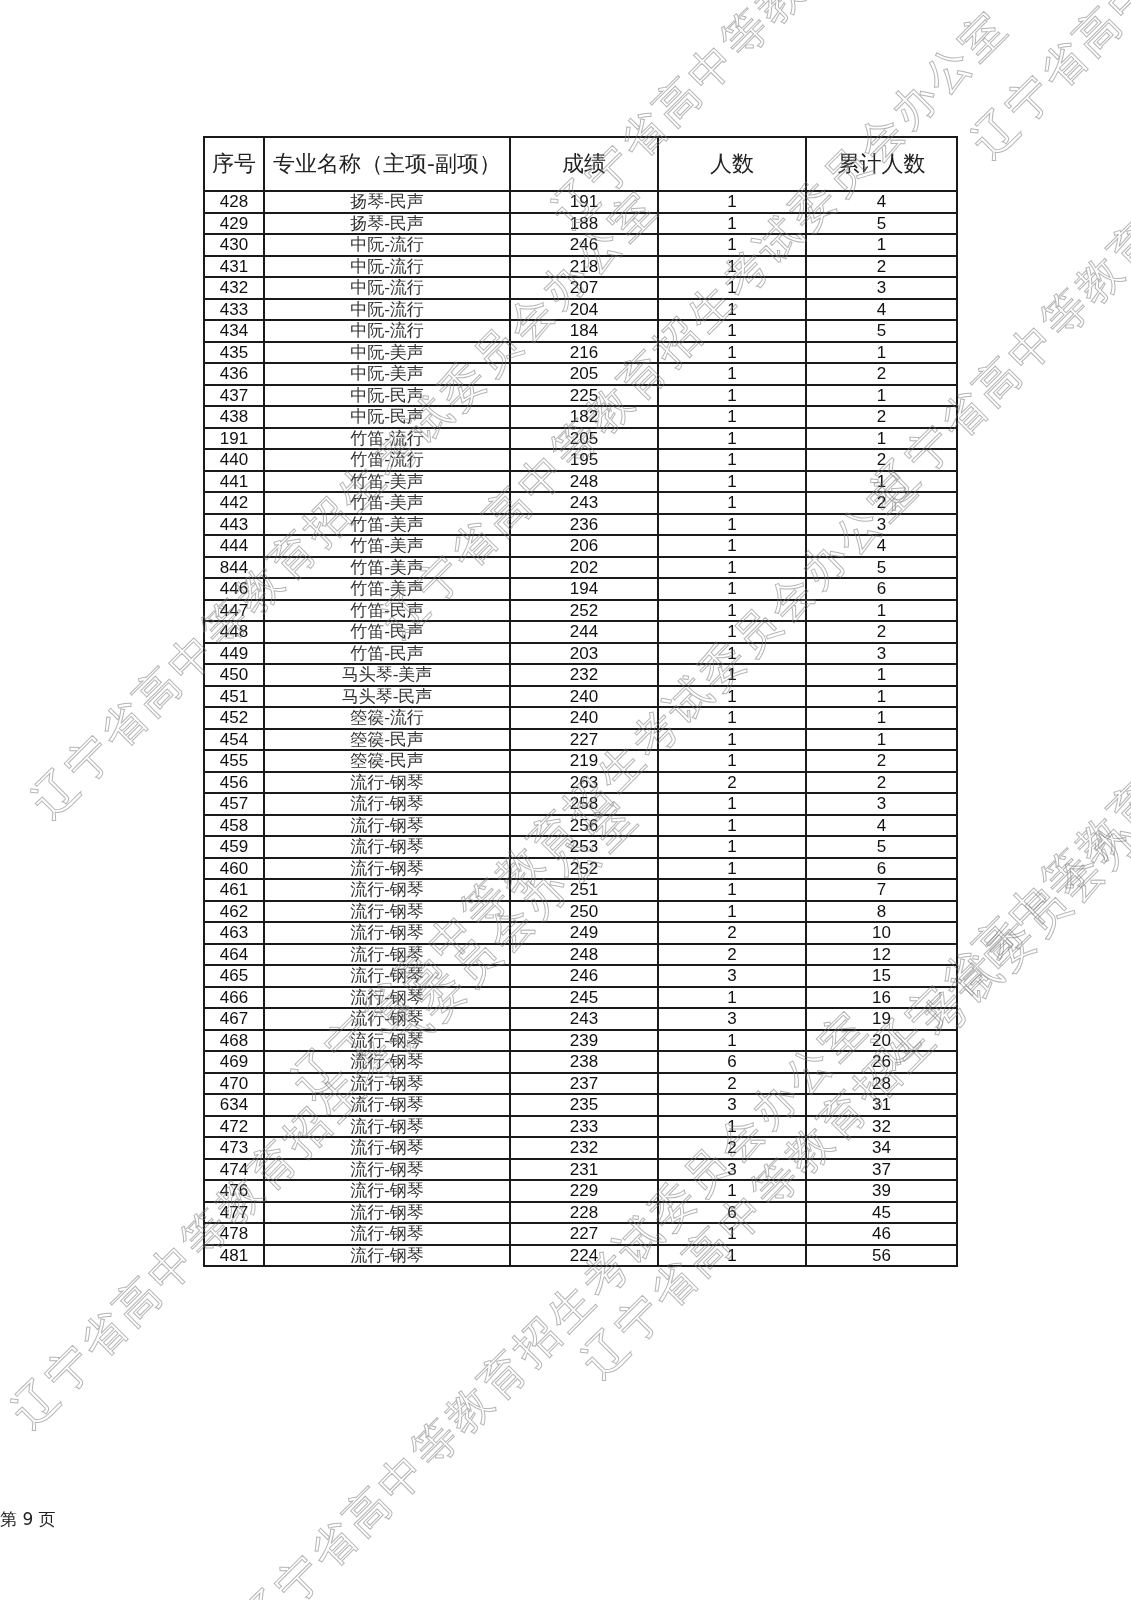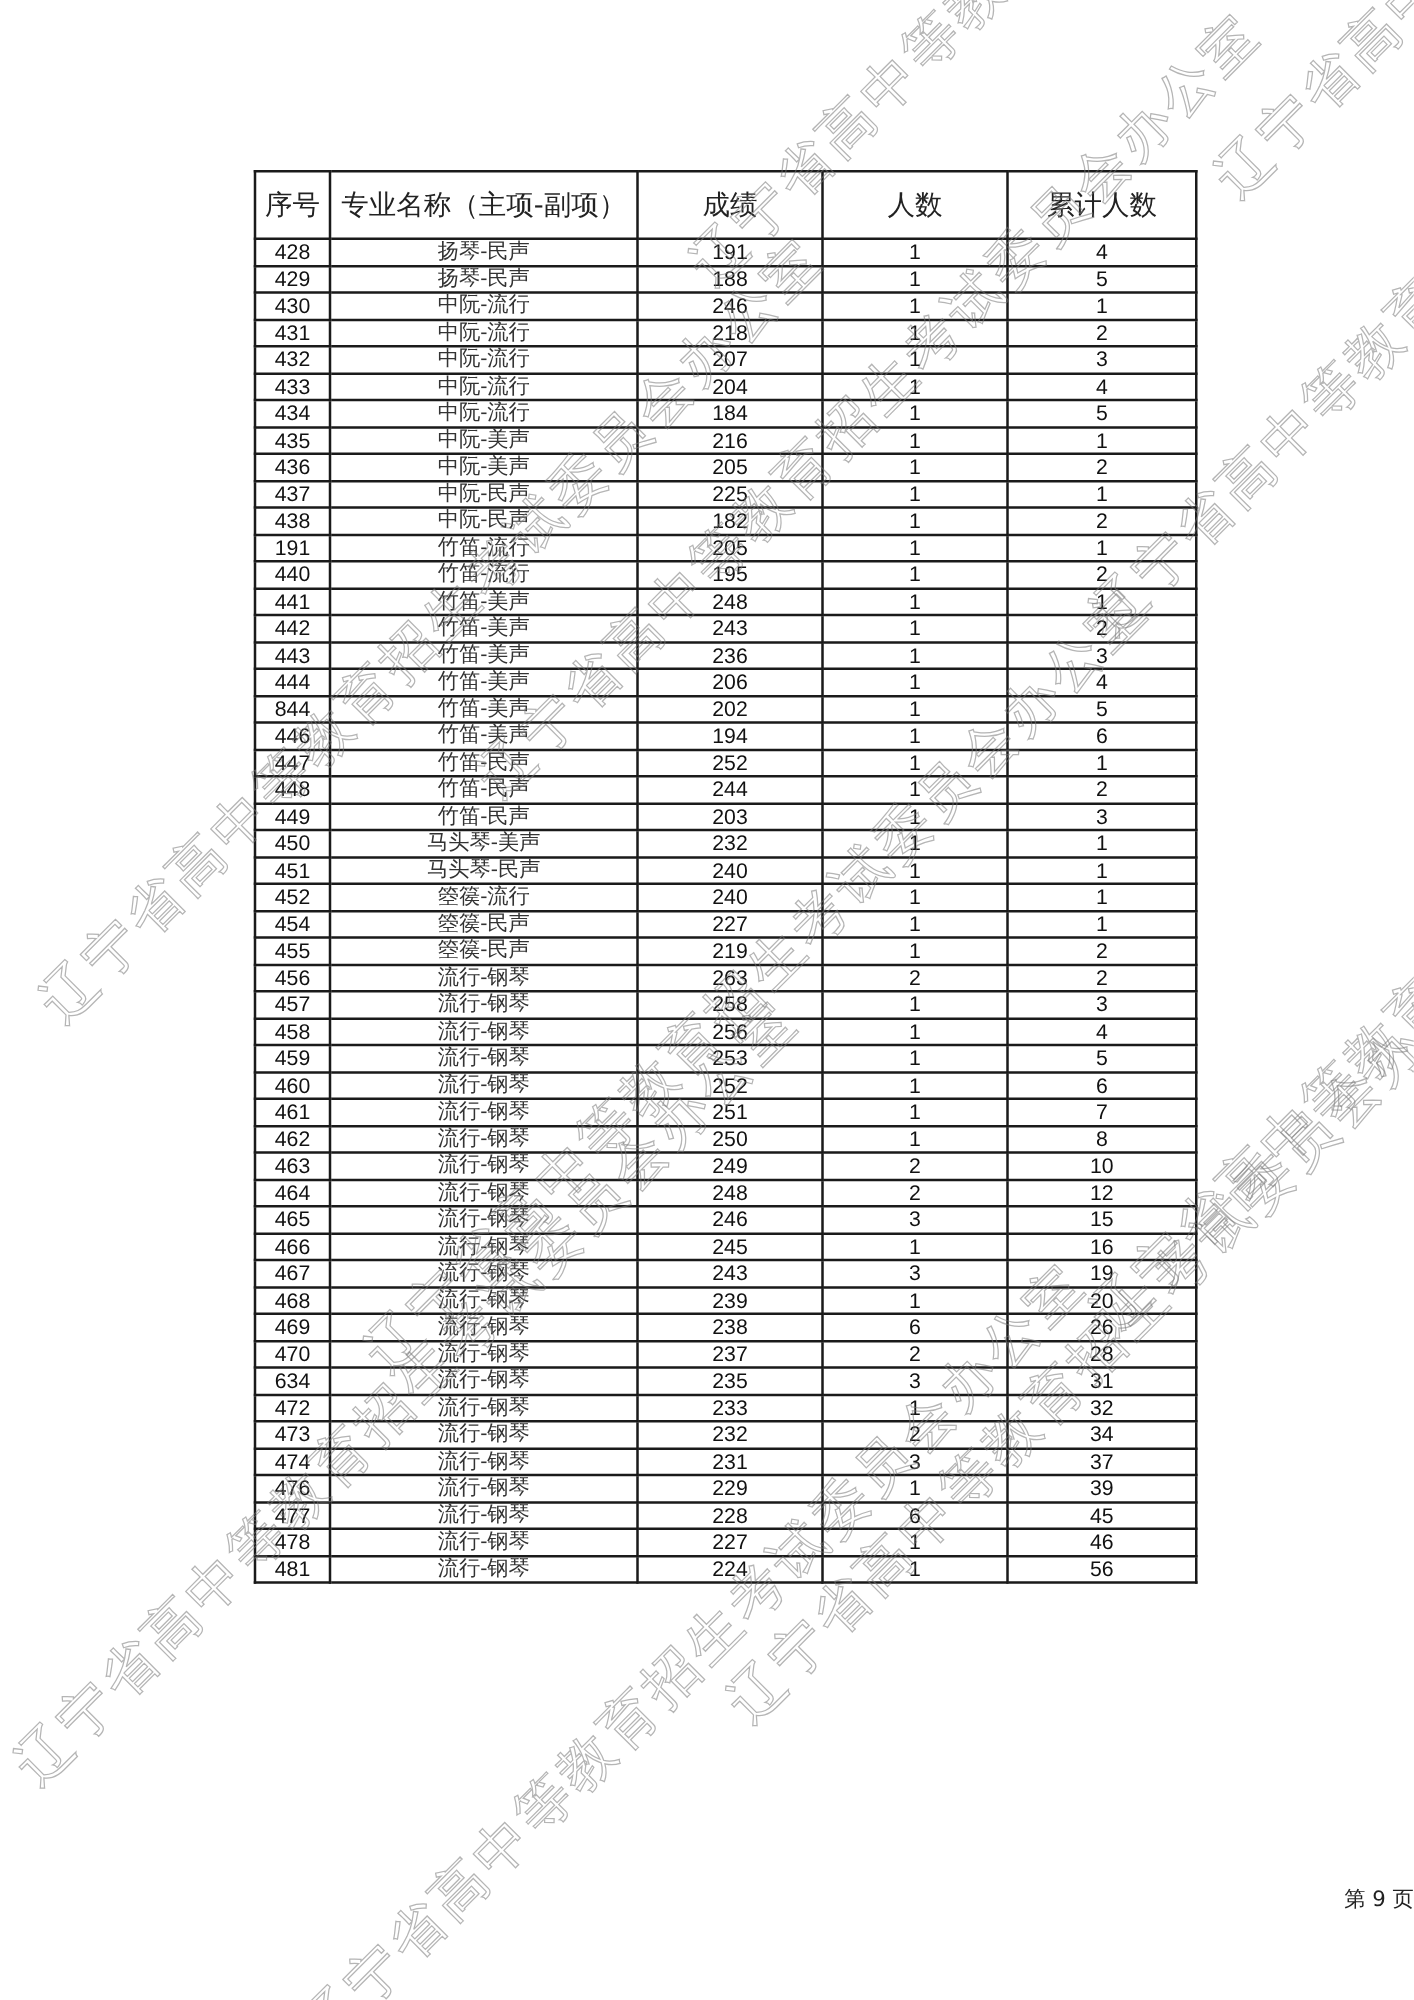--- a/index.html
+++ b/index.html
@@ -18,21 +18,21 @@
     table.score-table th {
       height: 52px; font-weight: normal; font-size: 22px;
       font-family: "DejaVu Sans", sans-serif; color: #222;
     }
     table.score-table td {
       height: 19.5px; line-height: 19px; font-size: 17px;
     }
     td.name { font-family: "DejaVu Serif", serif; font-size: 16px; color: #333; }
     col.c1 { width: 60px; } col.c2 { width: 246px; } col.c3 { width: 148px; } col.c4 { width: 148px; } col.c5 { width: 151px; }
     .page-footer {
-      position: absolute; top: 1508px; left: 0; width: 1131px; text-align: right;
+      position: absolute; top: 1508px; left: 0; width: 1131px; text-align: left;
       font-size: 17px; font-family: "DejaVu Sans", sans-serif; color: #222;
     }
     .watermark-layer { position: absolute; inset: 0; pointer-events: none; z-index: 5; }
     .wm {
       position: absolute; white-space: nowrap; font-size: 44px; letter-spacing: 4px;
       font-family: "DejaVu Sans", sans-serif; color: transparent;
       -webkit-text-stroke: 1px rgba(120,120,120,0.55);
       transform-origin: left center; transform: rotate(-45deg);
     }
   </style>

